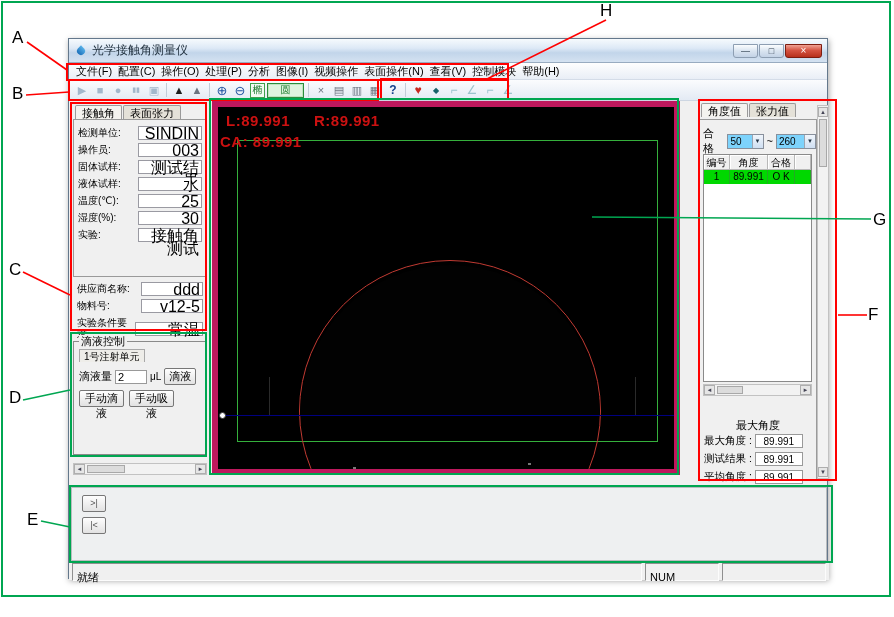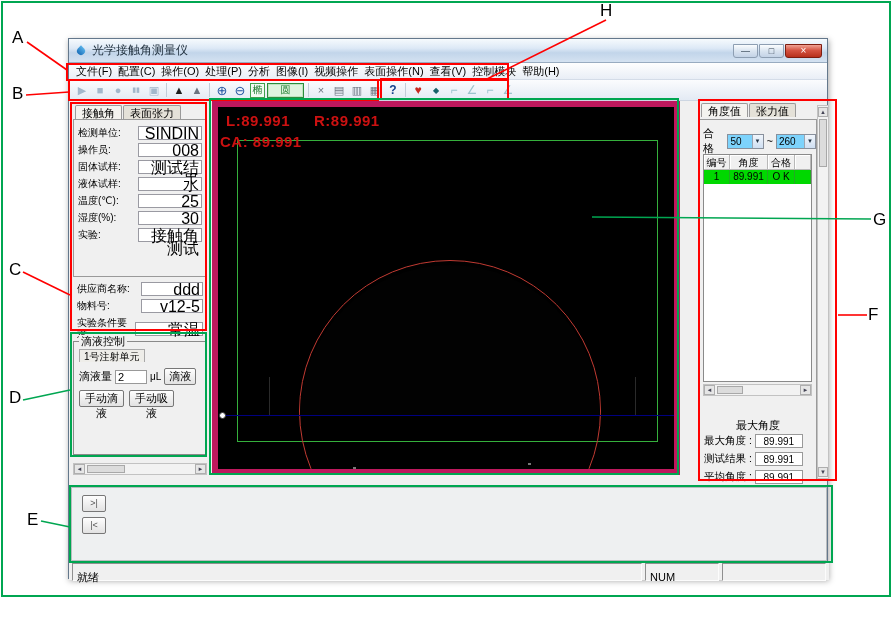--- a/index.html
+++ b/index.html
@@ -192,21 +192,21 @@
         <span class="tab active">接触角</span>
         <span class="tab">表面张力</span>
       </div>
       <div class="tabbox">
         <div class="frow">
           <span class="flabel">检测单位:</span>
           <span class="finput">SINDIN</span>
         </div>
         <div class="frow">
           <span class="flabel">操作员:</span>
-          <span class="finput">008</span>
+          <span class="finput">003</span>
         </div>
         <div class="frow">
           <span class="flabel">固体试样:</span>
           <span class="finput">测试结果</span>
         </div>
         <div class="frow">
           <span class="flabel">液体试样:</span>
           <span class="finput">水</span>
         </div>
         <div class="frow">

